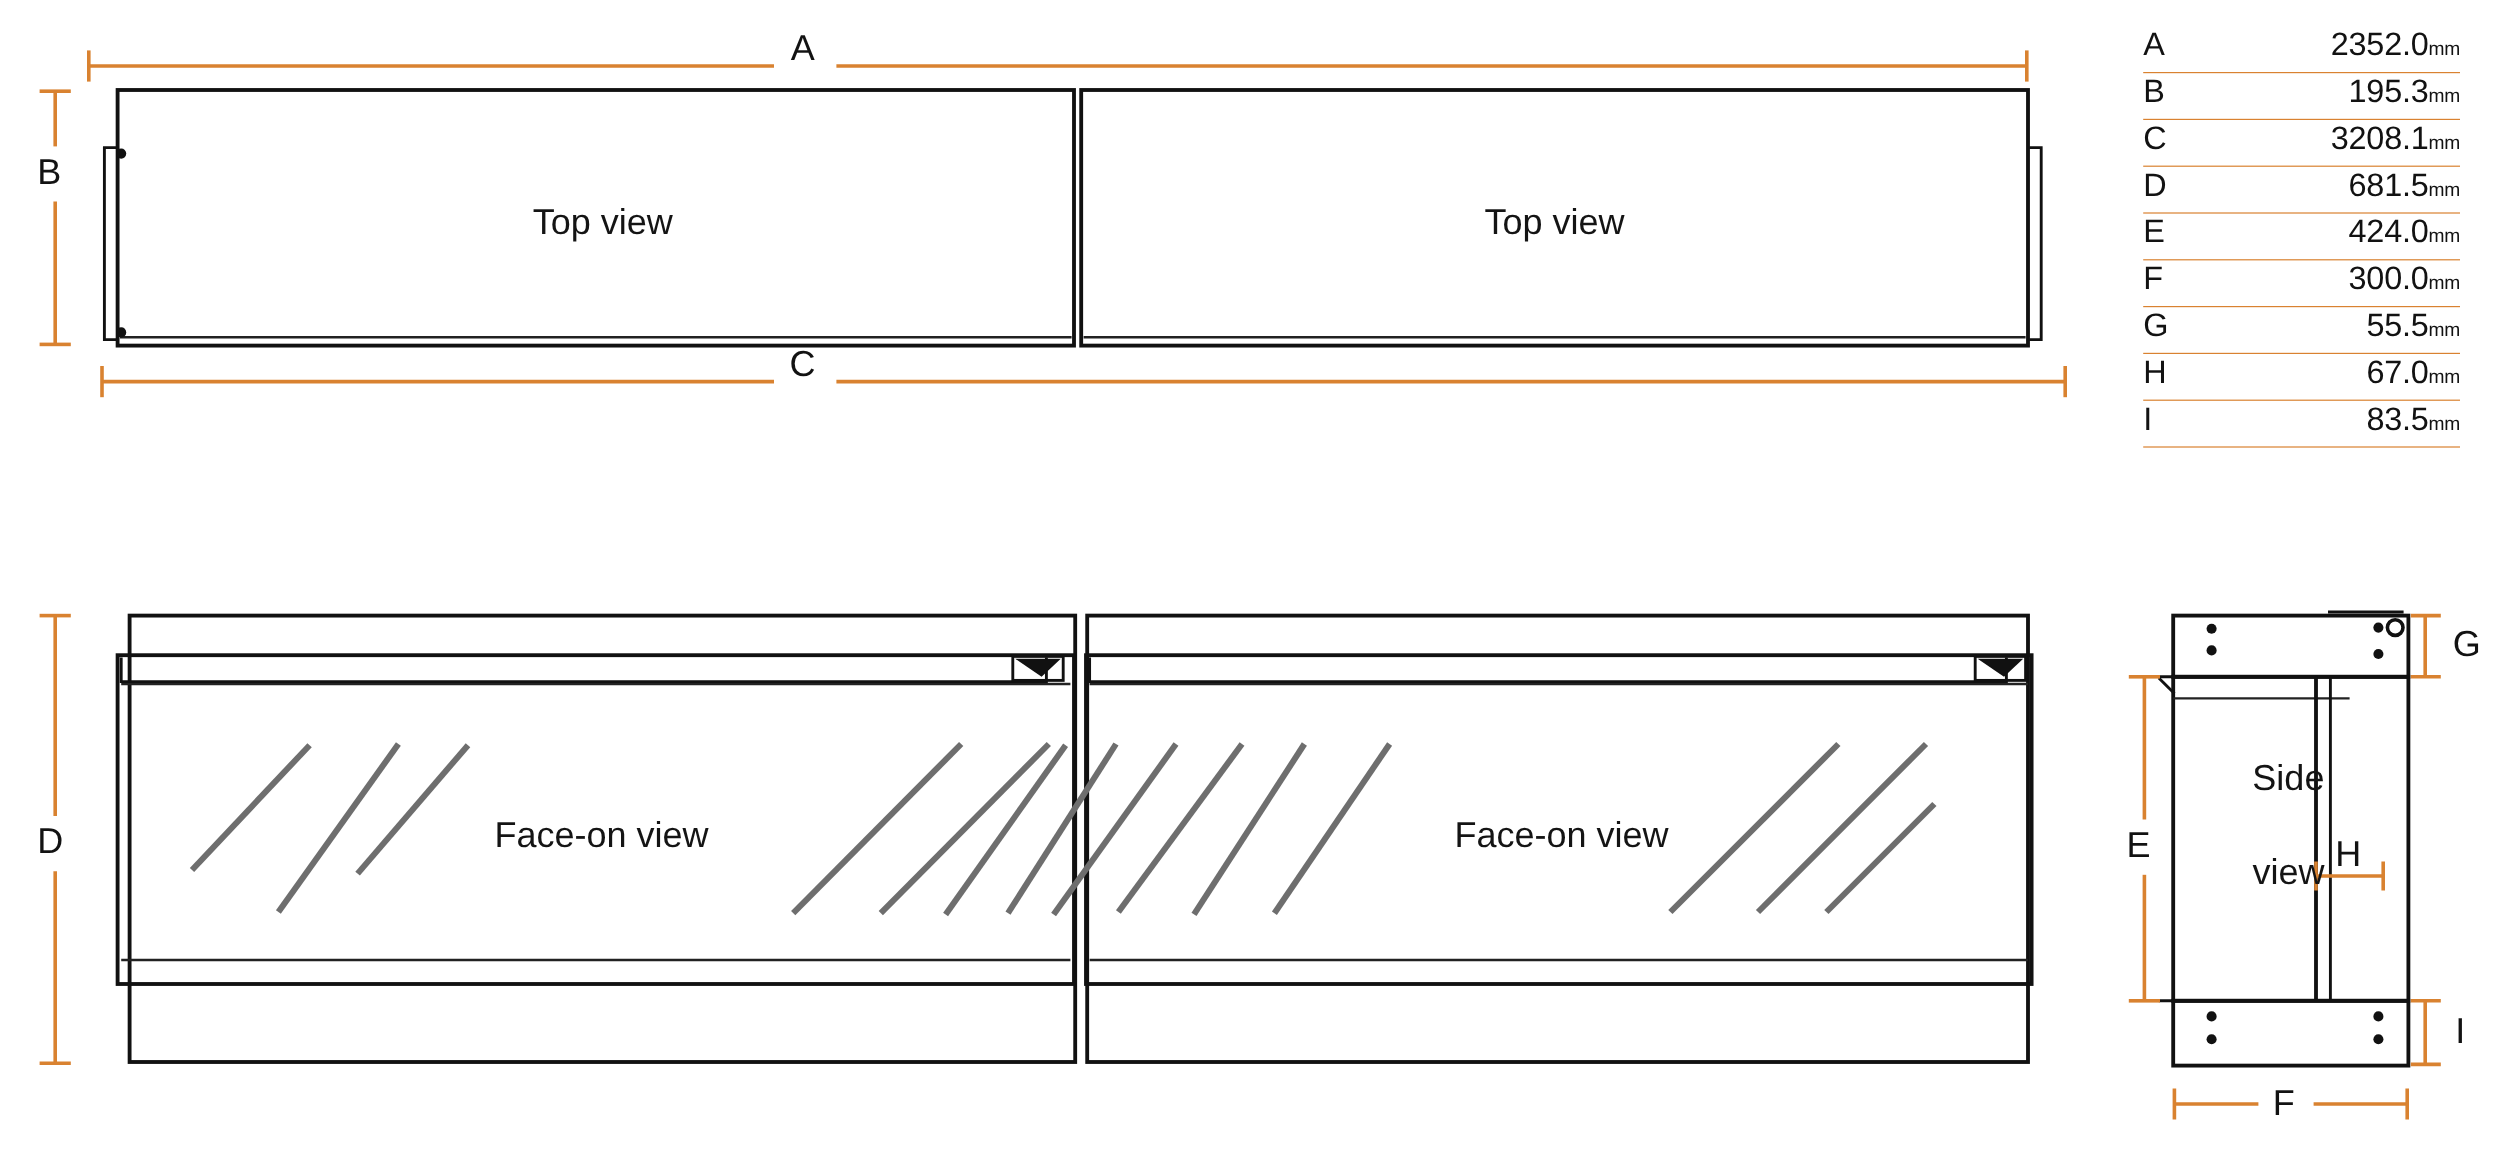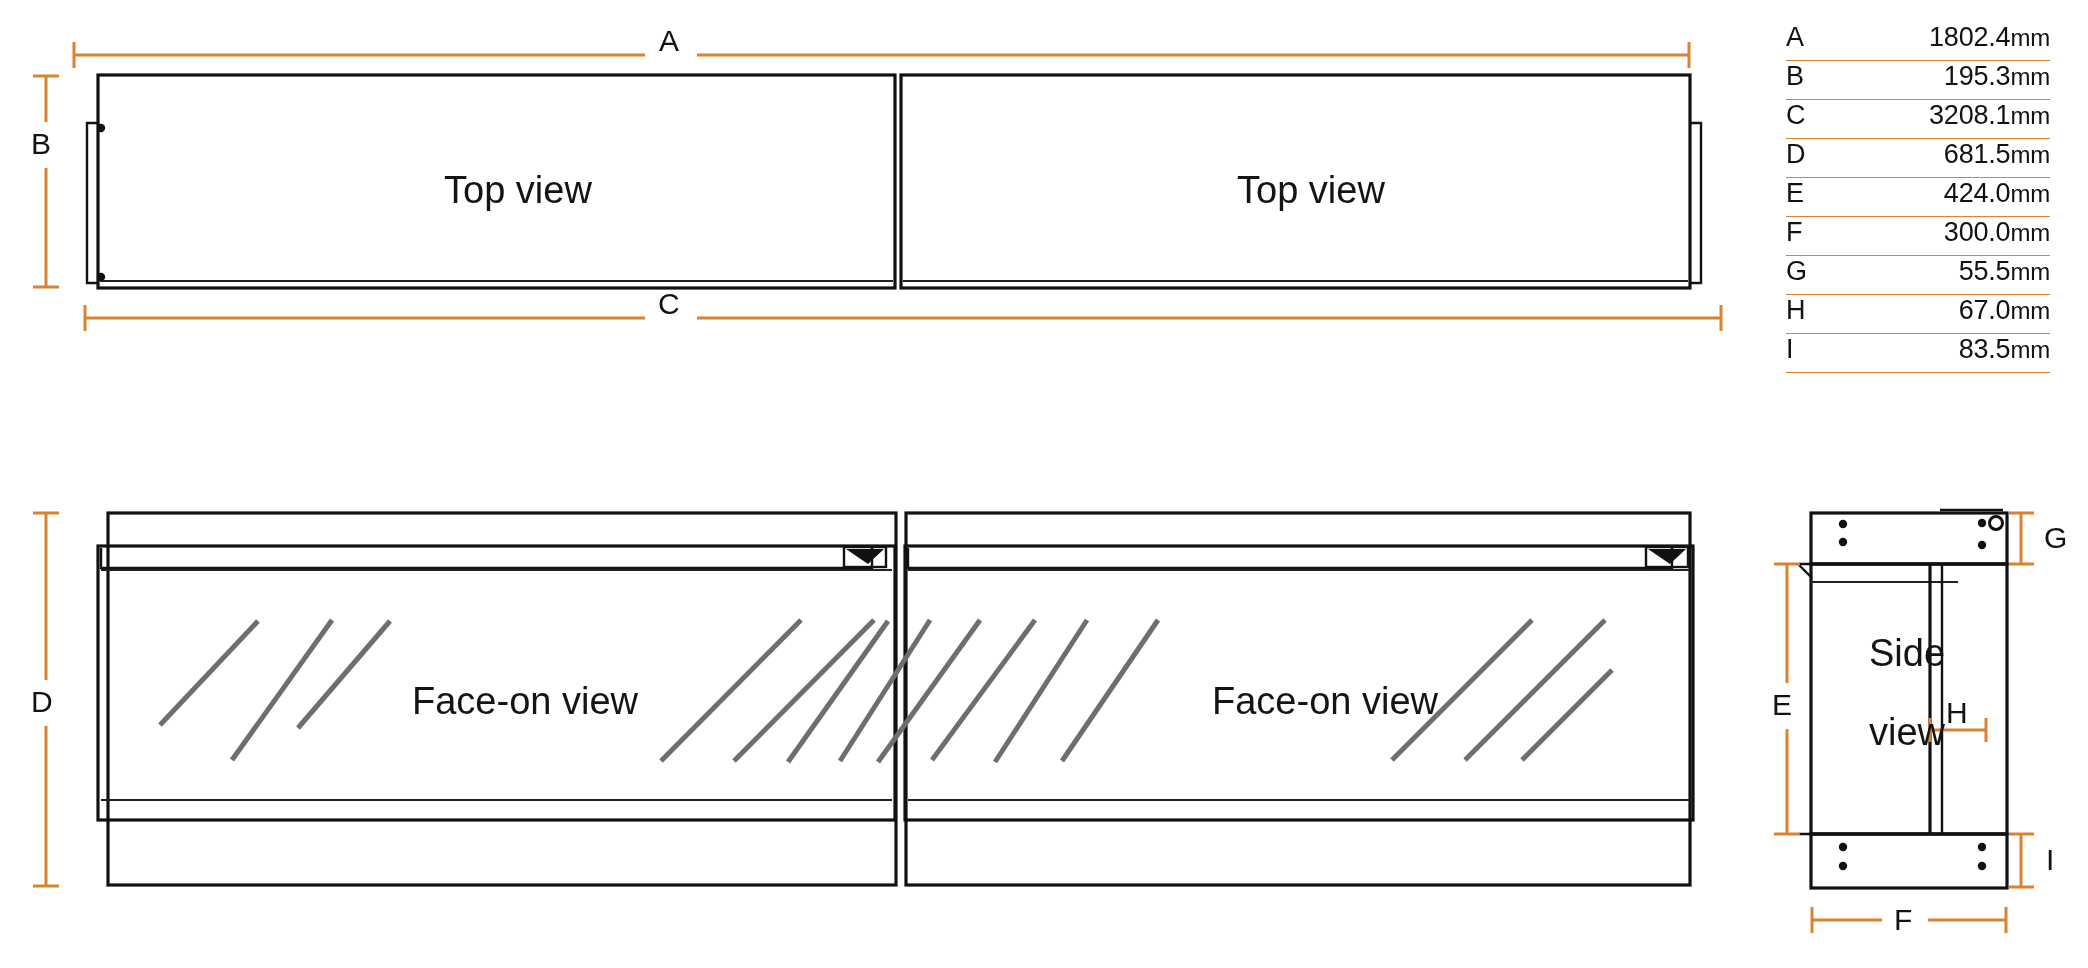--- a/index.html
+++ b/index.html
@@ -39,21 +39,21 @@
   .latch { fill: #111111; stroke: none; }
 
   .lbl {
     position: absolute;
     font-family: "Liberation Sans", sans-serif;
     color: #121212;
     white-space: nowrap;
     line-height: 1;
   }
   .dim-letter { font-size: 30px; }
-  .view-label { font-size: 38px; color: #141414; }
+  .view-label { font-size: 30px; color: #141414; }
   .view-label.center { text-align: center; }
 
   
   #dim-table {
     position: absolute;
     left: 1786px;
     top: 22px;
     width: 264px;
   }
   .dim-row {
@@ -67,21 +67,21 @@
   .dim-key {
     font-size: 27px;
     color: #121212;
   }
   .dim-val {
     font-size: 27px;
     color: #121212;
     text-align: right;
     letter-spacing: -0.2px;
   }
-  .dim-val .unit { font-size: 24px; }
+  .dim-val .unit { font-size: 16px; }
 </style>
 </head>
 <body>
 
 <div id="stage">
 
   <svg id="drawing" viewBox="0 0 2088 968" xmlns="http://www.w3.org/2000/svg">
 
     <g>
       <line class="dimtick" x1="74" y1="42" x2="74" y2="68"></line>
@@ -278,21 +278,21 @@
   <div class="lbl view-label" style="left:1212px; top:682px;">Face-on view</div>
 
   <div class="lbl view-label center" style="left:1847px; top:634px; width:120px;">Side</div>
 
   <div class="lbl view-label center" style="left:1847px; top:713px; width:120px;">view</div>
 
   <div id="dim-table">
 
   <div class="dim-row">
         <span class="dim-key">A</span>
-        <span class="dim-val"><span>1802.4</span><span class="unit">mm</span></span>
+        <span class="dim-val"><span>2352.0</span><span class="unit">mm</span></span>
       </div>
       <div class="dim-row">
         <span class="dim-key">B</span>
         <span class="dim-val"><span>195.3</span><span class="unit">mm</span></span>
       </div>
       <div class="dim-row">
         <span class="dim-key">C</span>
         <span class="dim-val"><span>3208.1</span><span class="unit">mm</span></span>
       </div>
       <div class="dim-row">

